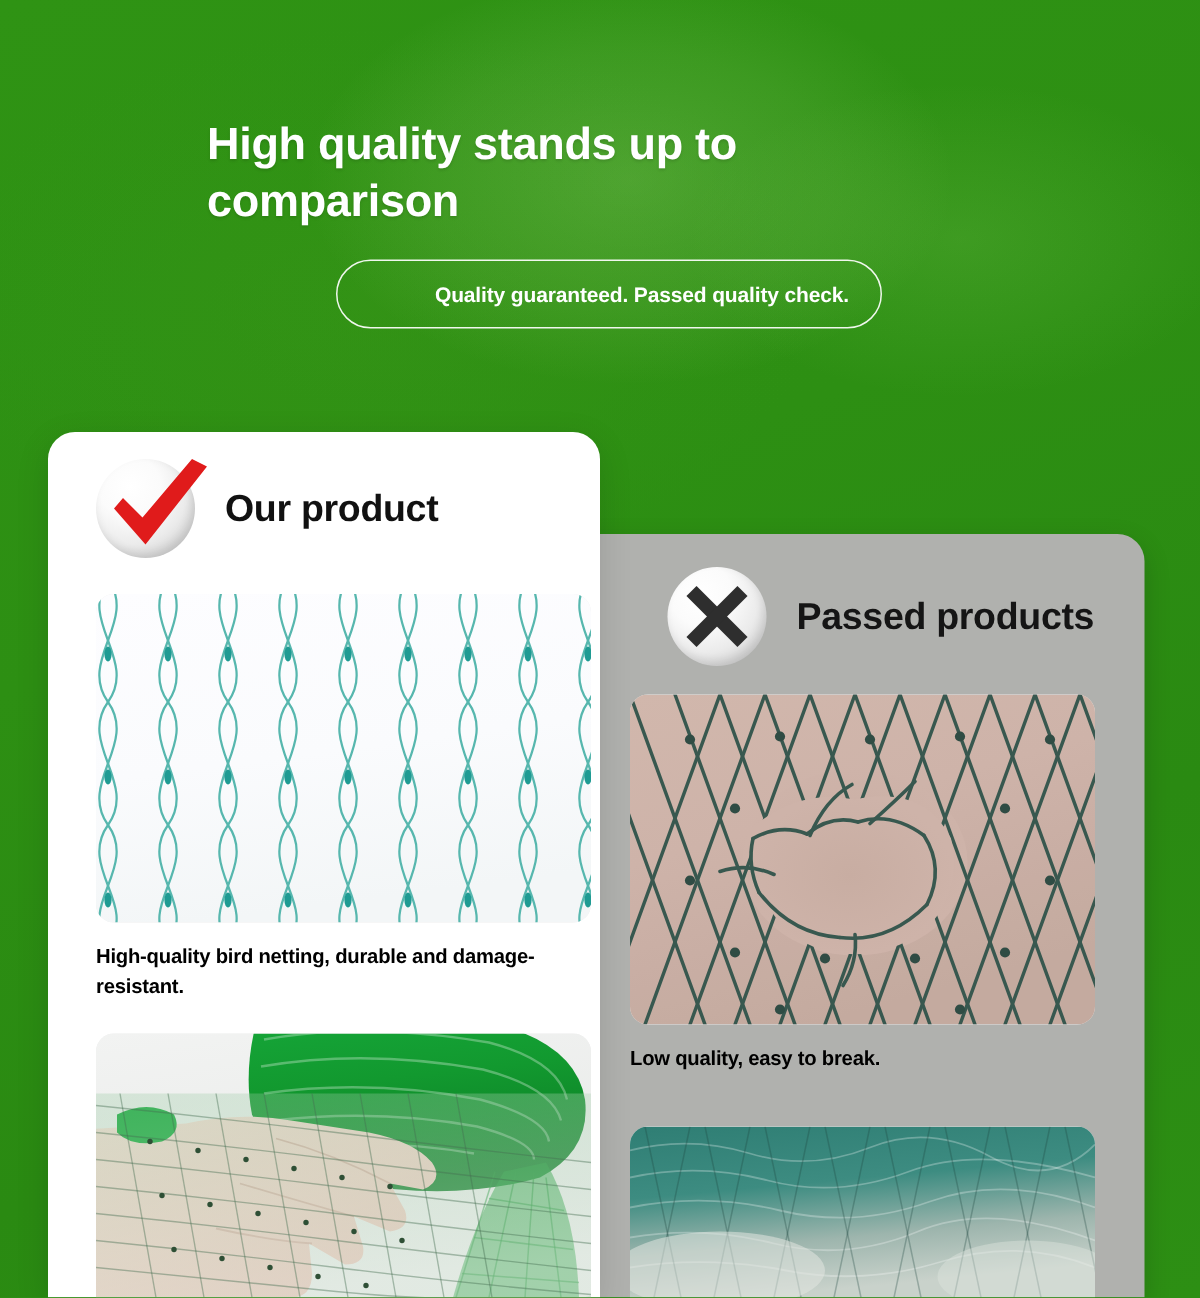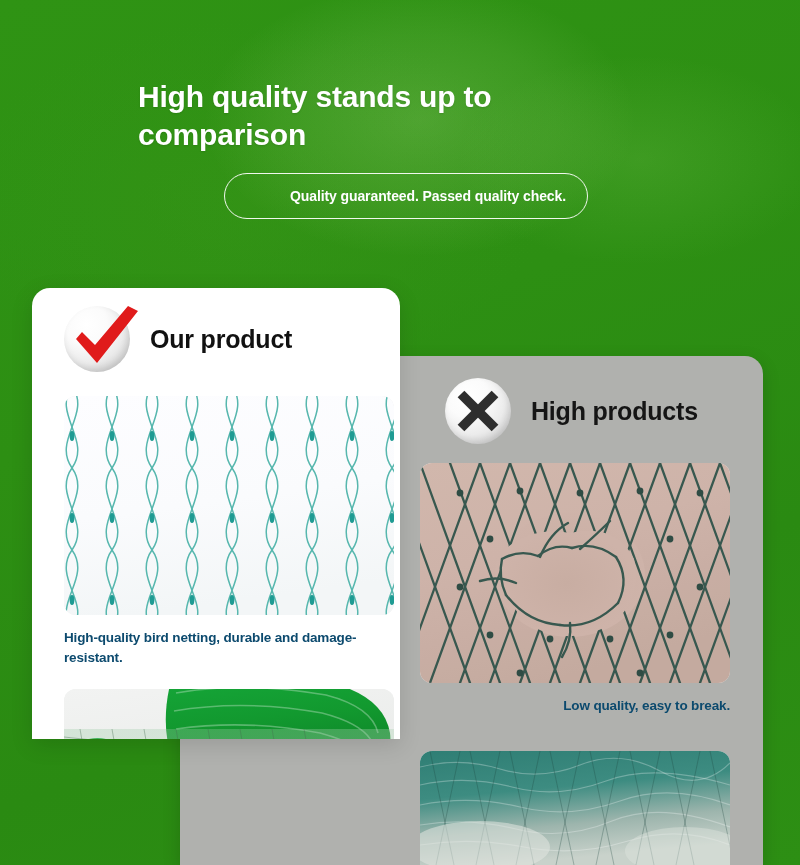--- a/index.html
+++ b/index.html
@@ -69,21 +69,21 @@
   
   .card {
     position: absolute;
     overflow: hidden;
   }
 
   .card-good {
     left: 32px;
     top: 288px;
     width: 368px;
-    height: 451px;
+    height: 577px;
     background: #ffffff;
     border-radius: 18px 18px 0 0;
     box-shadow: 0 6px 22px rgba(0,0,0,0.13);
     z-index: 3;
   }
 
   .card-bad {
     left: 180px;
     top: 356px;
     width: 583px;
@@ -160,26 +160,26 @@
   .photo-bad-1  { left: 0px;  top: 107px; width: 310px; height: 220px; }
   .photo-bad-2  { left: 0px;  top: 395px; width: 310px; height: 114px; border-radius: 12px 12px 0 0; }
 
   .photo svg { display: block; width: 100%; height: 100%; }
 
   
   .caption {
     position: absolute;
     font-size: 13.5px;
     font-weight: bold;
-    color: #0c4a6e;
+    color: #000000;
     line-height: 1.45;
     letter-spacing: -0.15px;
   }
   .caption-good { left: 32px; top: 340px; width: 330px; }
-  .caption-bad  { left: 0px;  top: 340px; width: 310px; text-align: right; }
+  .caption-bad  { left: 0px;  top: 340px; width: 310px; text-align: left; }
 </style>
 </head>
 <body>
 
 <div id="stage">
 
   <div class="hero-title">High quality stands up to comparison</div>
 
   <div class="hero-pill">
     <span class="hero-pill-text">Quality guaranteed. Passed quality check.</span>
@@ -191,21 +191,21 @@
       <div class="card-header header-bad">
         <div class="badge">
           <div class="badge-sphere"></div>
           <svg class="badge-x" viewBox="0 0 48 48">
             <g stroke="#2e2e2e" stroke-width="9.5" stroke-linecap="butt">
               <line x1="7" y1="7" x2="41" y2="41"></line>
               <line x1="41" y1="7" x2="7" y2="41"></line>
             </g>
           </svg>
         </div>
-        <div class="card-title bad">High products</div>
+        <div class="card-title bad">Passed products</div>
       </div>
 
       <div class="photo photo-bad-1">
         <svg viewBox="0 0 310 220" preserveAspectRatio="none">
           <defs>
             <linearGradient id="wallG" x1="0" y1="0" x2="0.4" y2="1">
               <stop offset="0%" stop-color="#d6bcb0"></stop>
               <stop offset="45%" stop-color="#d3b8ad"></stop>
               <stop offset="100%" stop-color="#c9aea3"></stop>
             </linearGradient>

